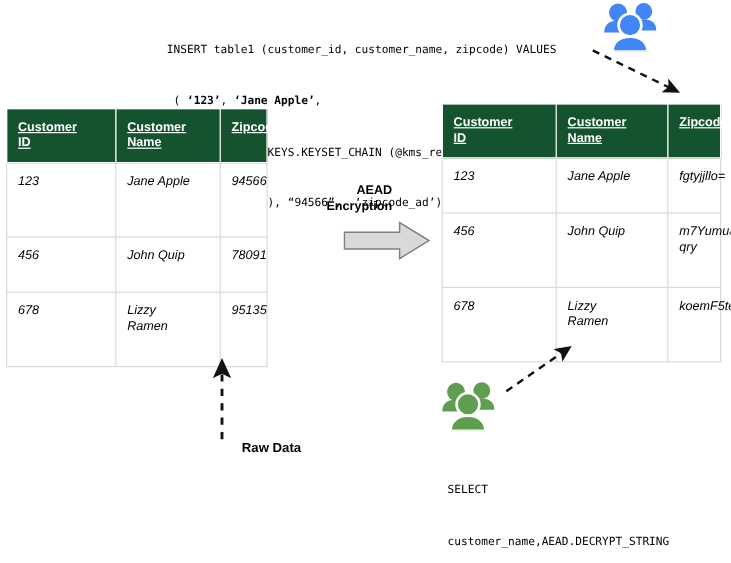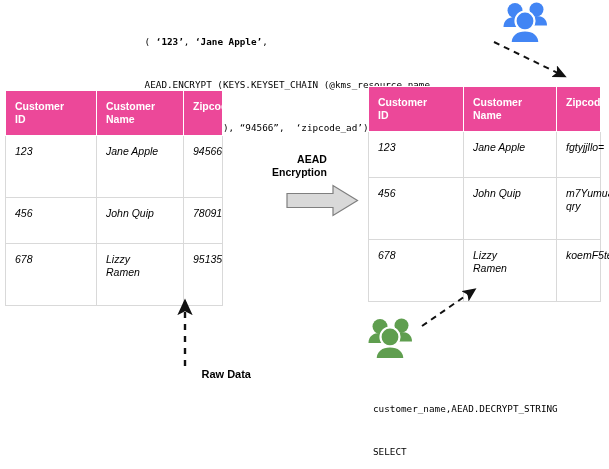--- a/index.html
+++ b/index.html
@@ -46,26 +46,27 @@
     background: #ffffff;
   }
   .data-table th, .data-table td {
     border: 1px solid #d0d0d0;
     text-align: left;
     vertical-align: top;
     font-size: 10.5px;
     color: #000000;
   }
   .data-table th {
-    background: #ec4899;
+    background: #14532d;
     color: #ffffff;
     font-weight: bold;
     padding: 9px 7px 9px 9px;
     border-color: #ffffff;
     line-height: 13px;
+    text-decoration: underline;
   }
   .data-table td {
     padding: 9px 7px 9px 9px;
     line-height: 13px;
     border-color: #d9d9d9;
     font-style: italic;
   }
   #table-left  { left: 5px;   top: 90px; width: 218px; }
   #table-right { left: 368px; top: 86px; width: 233px; }
   #table-left  .col-id   { width: 74px; }
@@ -112,20 +113,21 @@
     font-weight: bold;
     color: #000000;
   }
 </style>
 </head>
 <body>
 
 <div id="stage">
 
   <div id="insert-sql" class="sql-block">
+    <span class="sql-line">INSERT table1 (customer_id, customer_name, zipcode) VALUES</span>
     <span class="sql-line"><span> ( </span><span class="sql-bold">‘123’</span><span>, </span><span class="sql-bold">‘Jane Apple’</span><span>,</span></span>
     <span class="sql-line"> AEAD.ENCRYPT (KEYS.KEYSET_CHAIN (@kms_resource_name,</span>
     <span class="sql-line">@wrapped_keyset), “94566”,  ‘zipcode_ad’) as zipcode));</span>
   </div>
 
   <div id="users-blue">
     <svg width="44" height="42" viewBox="0 0 44 42" xmlns="http://www.w3.org/2000/svg">
       <circle cx="12" cy="9.5" r="7.5" fill="#4285f4"></circle>
       <path d="M0.5 26 C0.5 19 5.5 16 12 16 C18.5 16 23.5 19 23.5 26 Z" fill="#4285f4"></path>
       <circle cx="33.5" cy="8.5" r="7" fill="#4285f4"></circle>
@@ -238,21 +240,21 @@
       <defs>
         <marker id="ahead-ne" markerWidth="7" markerHeight="7" refX="5.5" refY="3.2" orient="auto">
           <path d="M0,0 L7,3.2 L0,6.4 L1.6,3.2 Z" fill="#111111"></path>
         </marker>
       </defs>
       <line x1="2" y1="44" x2="54" y2="8" stroke="#111111" stroke-width="2" stroke-dasharray="6,5" marker-end="url(#ahead-ne)"></line>
     </svg>
   </div>
 
   <div id="select-sql" class="sql-block">
+    <span class="sql-line">SELECT</span>
     <span class="sql-line">customer_name,AEAD.DECRYPT_STRING</span>
-    <span class="sql-line">SELECT</span>
     
     
     
     
   </div>
 
 </div>
 
 </body></html>

